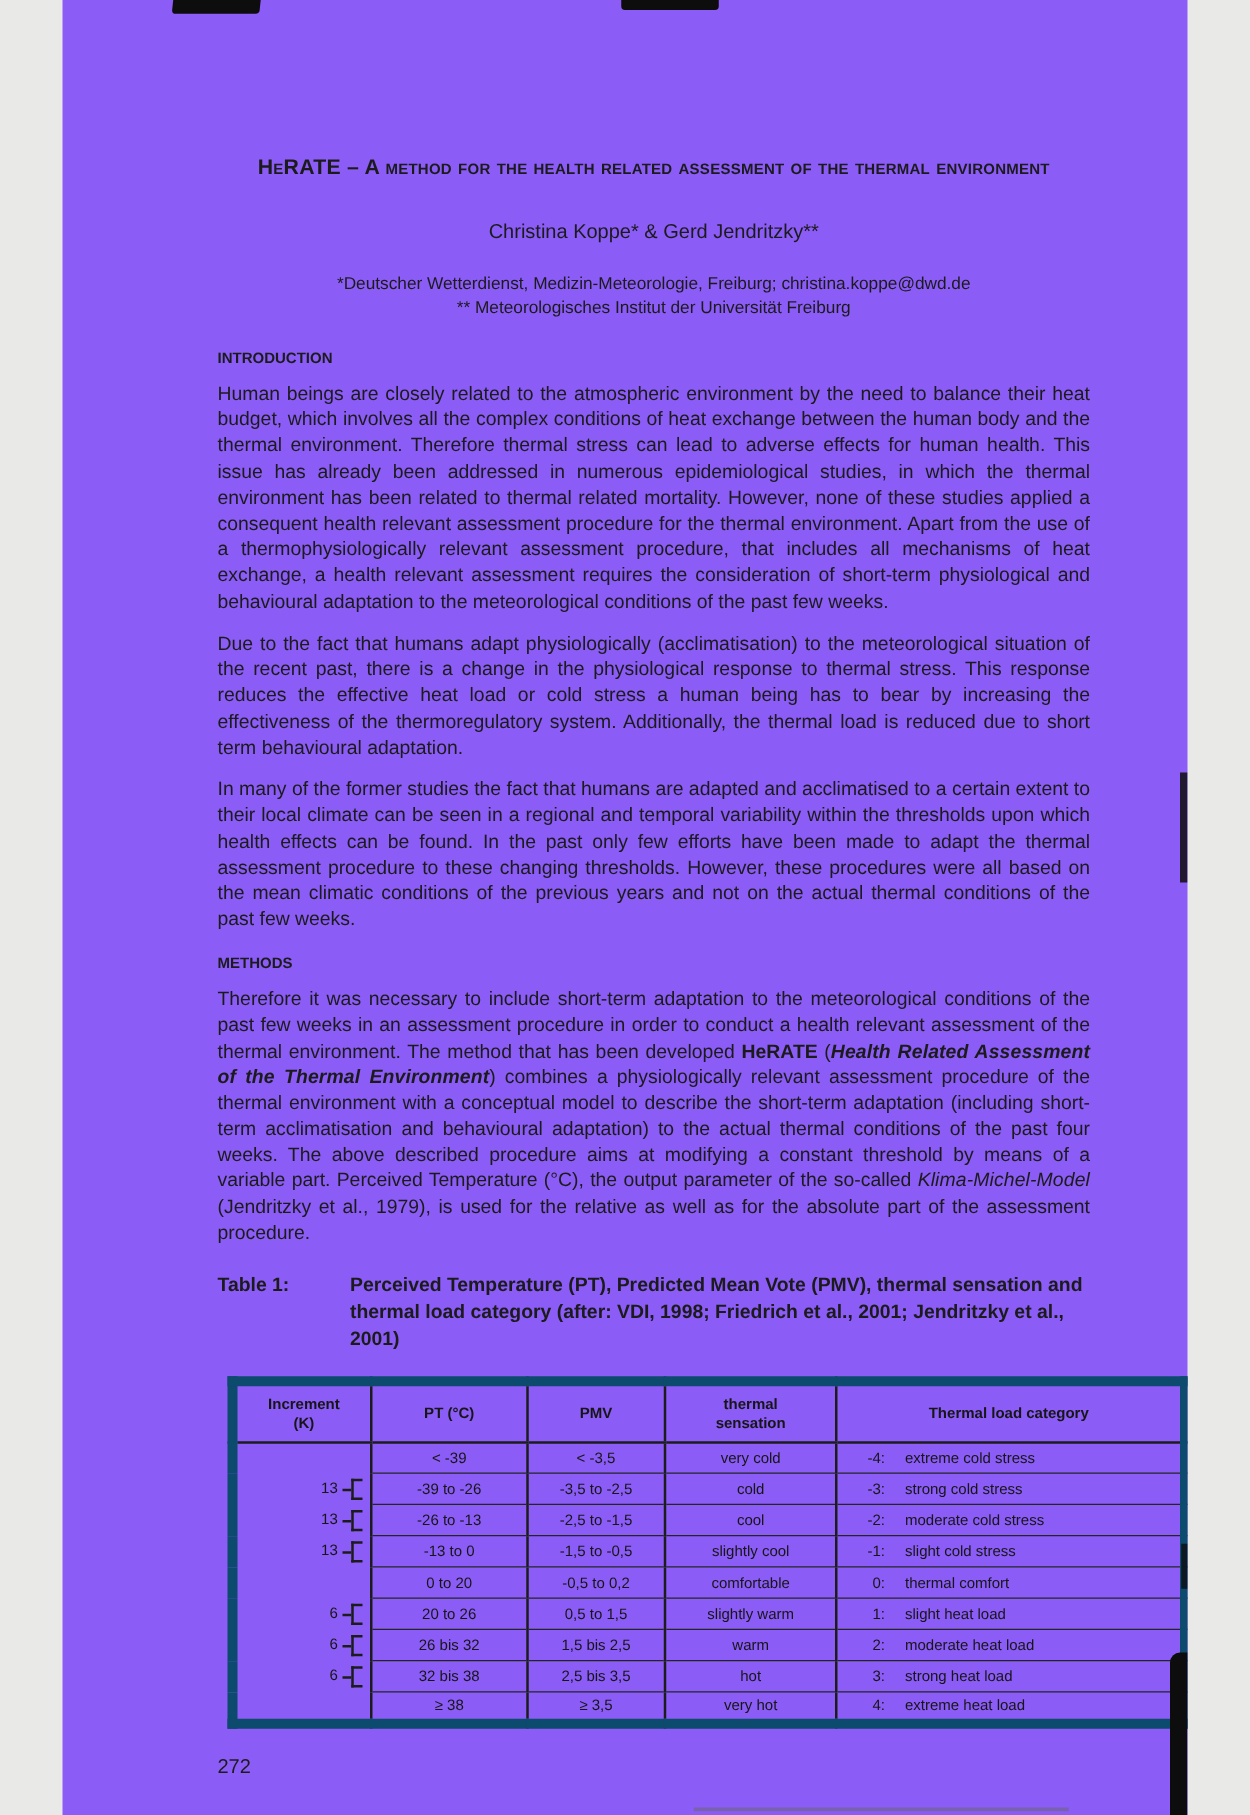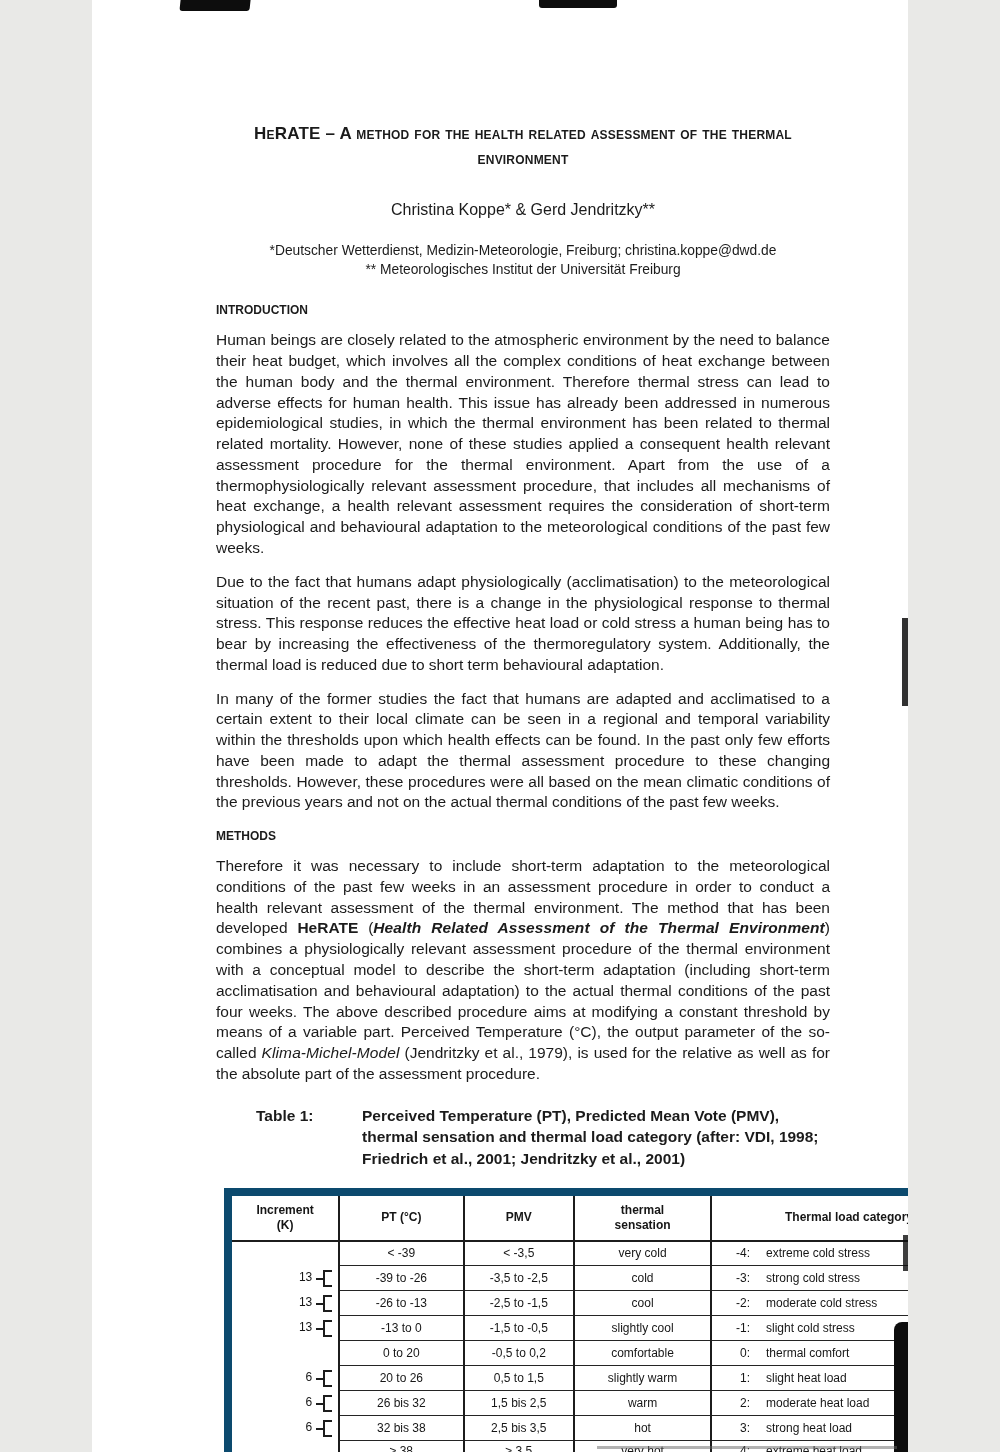--- a/index.html
+++ b/index.html
@@ -1,23 +1,23 @@
 <!DOCTYPE html>
 <html><head>
 <meta charset="utf-8">
 <style>
   * { box-sizing: border-box; }
   html, body { margin: 0; padding: 0; }
   body { background: #e9e9e7; }
   .page {
     position: relative;
-    width: 816px;
+    width: 900px;
     height: 1452px;
     margin: 0 auto;
-    background: #ffffff;
+    background: #8b5cf6;
     color: #1b1b1b;
     font-family: "Liberation Sans", sans-serif;
     padding: 122px 78px 0 124px;
     overflow: hidden;
   }
   
   .artifact { position: absolute; background: #0d0d0d; }
   .a1 { left: 88px; top: 0; width: 70px; height: 11px; border-radius: 0 0 3px 3px; transform: skewX(-6deg); }
   .a2 { left: 447px; top: 0; width: 78px; height: 8px; border-radius: 0 0 3px 3px; }
   .a3 { right: 0; top: 618px; width: 6px; height: 88px; opacity: .85; }
@@ -48,21 +48,21 @@
   }
   p.body b i, p.body i { letter-spacing: .1px; }
 
   .caption {
     display: flex;
     font-weight: 700;
     font-size: 15.5px;
     line-height: 1.4;
     margin: 20px 0 18px 0;
   }
-  .cap-label { flex: none; width: 106px; margin-left: 40px; }
+  .cap-label { flex: none; width: 106px; }
   .cap-text  { flex: 1; }
 
   .tbl-wrap { margin-left: 8px; }
   table.herate {
     border-collapse: collapse;
     width: 770px;
     border: 8px solid #0c4a6e;
     font-size: 12px;
     color: #161616;
   }

